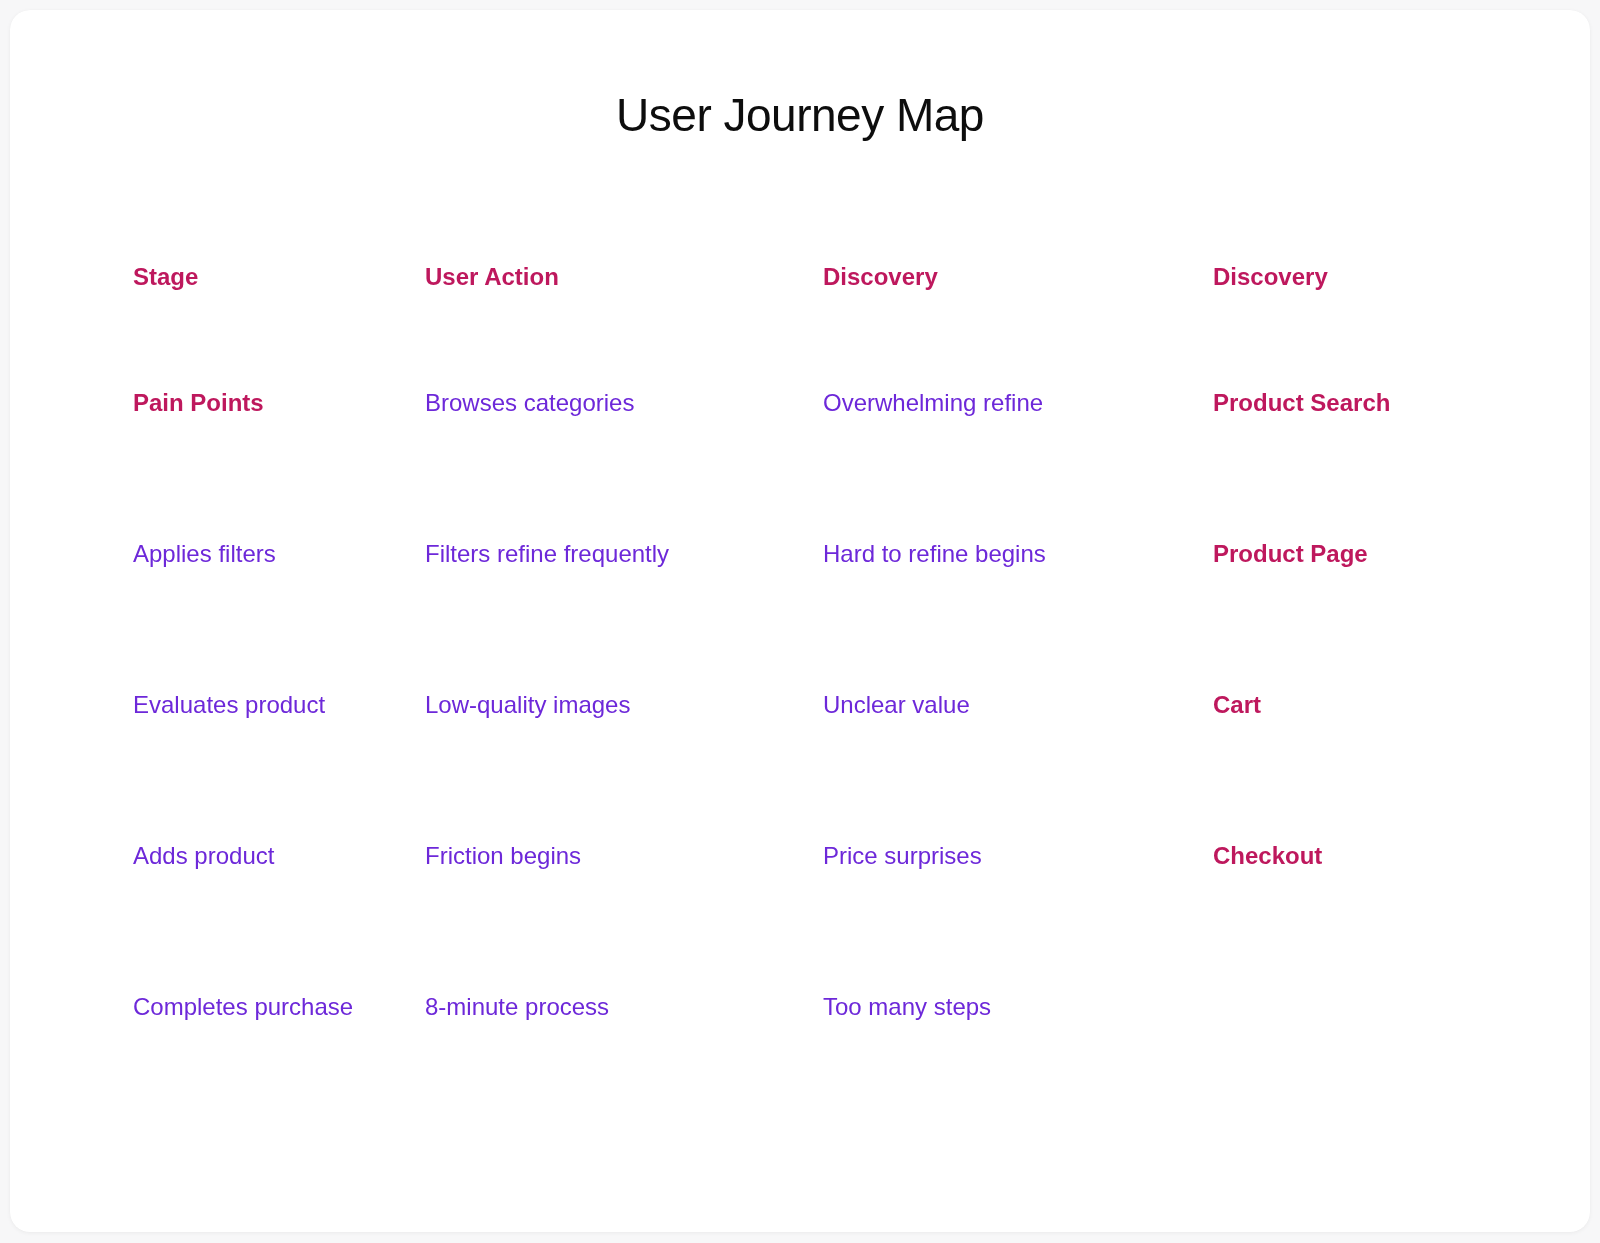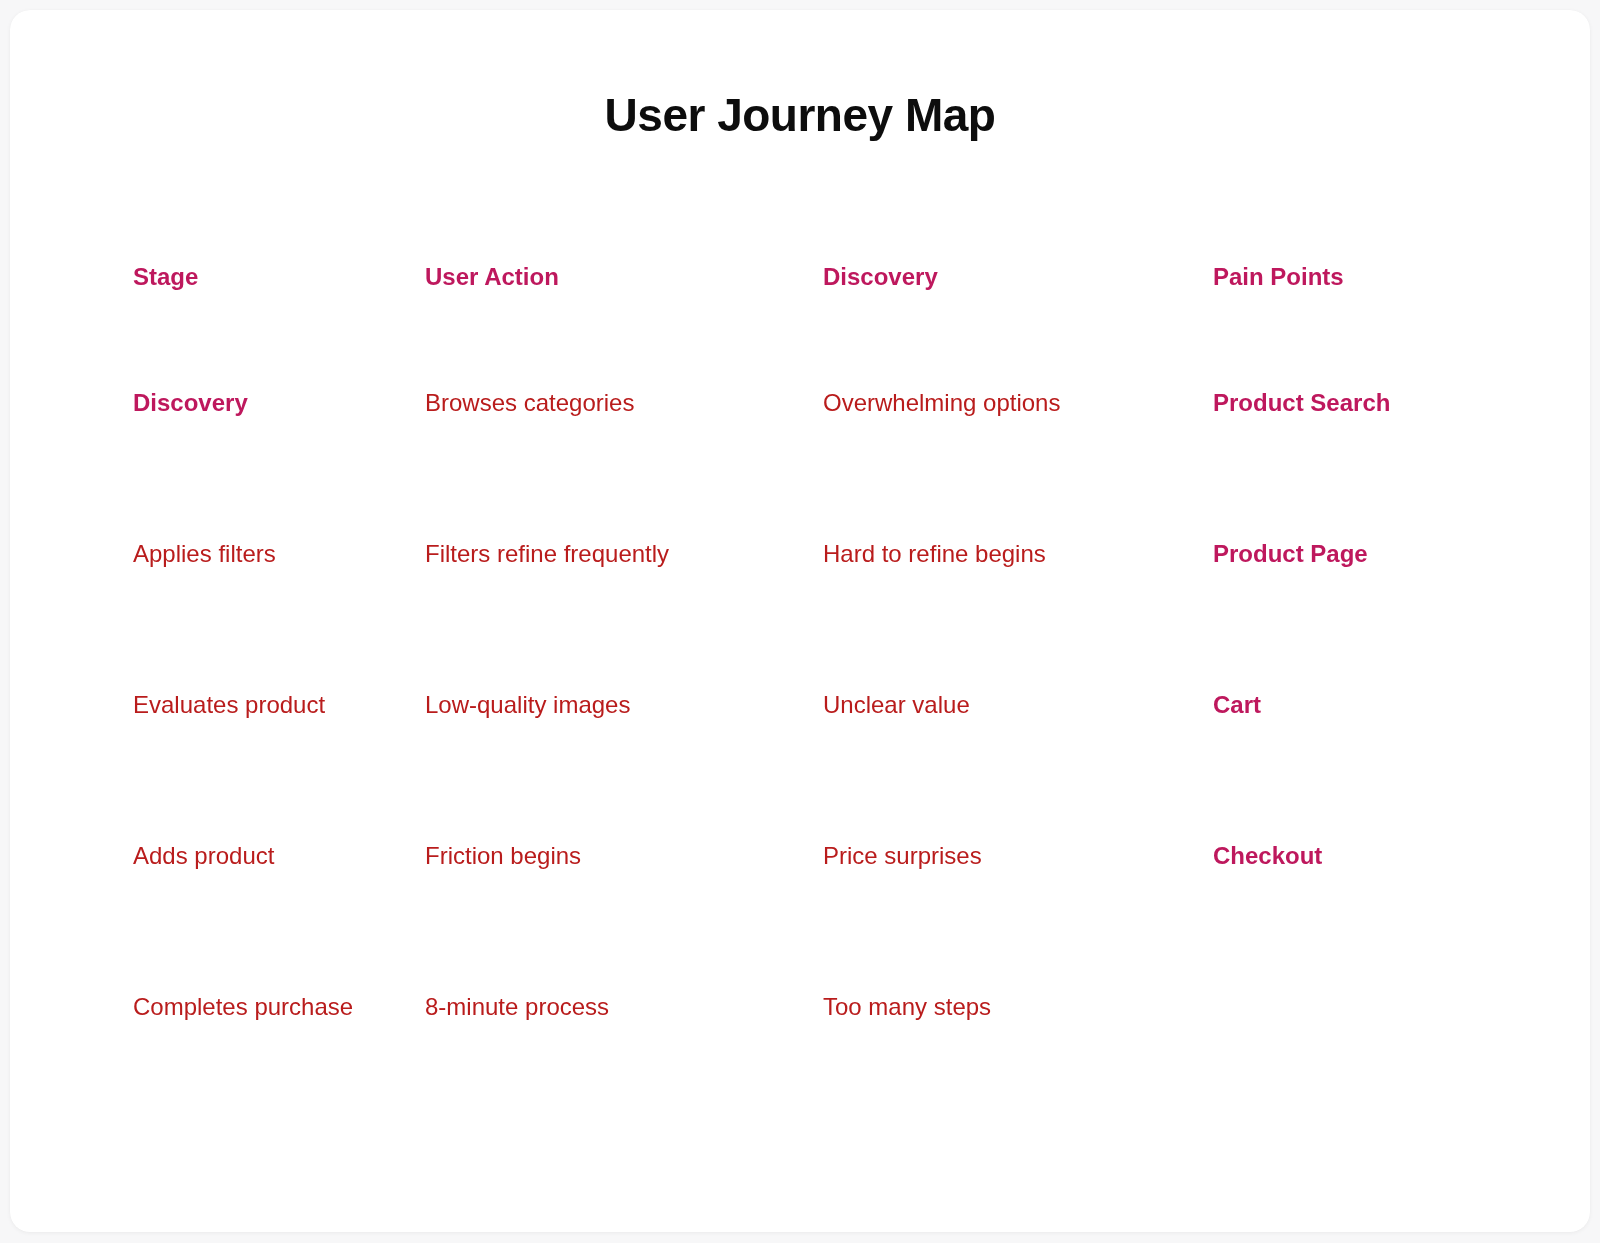--- a/index.html
+++ b/index.html
@@ -24,39 +24,39 @@
     background: #ffffff;
     border-radius: 20px;
     box-shadow: 0 1px 4px rgba(0,0,0,0.05), 0 0 1px rgba(0,0,0,0.04);
     overflow: hidden;
   }
 
   .title {
     margin-top: 78px;
     text-align: center;
     font-size: 46px;
-    font-weight: 700;
+    font-weight: 400;
     letter-spacing: -0.5px;
     color: #0d0d0d;
   }
 
   .journey-table {
     margin-top: 120px;
     margin-left: 123px;
     margin-right: 60px;
     display: grid;
     grid-template-columns: 292px 398px 390px 1fr;
     grid-template-rows: 126px repeat(5, 151px);
     align-items: start;
   }
 
   .cell {
     font-size: 24px;
     line-height: 30px;
-    color: #b91c1c;
+    color: #6d28d9;
     font-weight: 400;
     white-space: nowrap;
   }
 
   .cell.bold {
     font-weight: 700;
     color: #be185d;
   }
 </style>
 </head>
@@ -64,25 +64,25 @@
 
 <div class="card">
 
   <h1 class="title">User Journey Map</h1>
 
   <div class="journey-table">
 
     <div class="cell bold">Stage</div>
     <div class="cell bold">User Action</div>
     <div class="cell bold">Discovery</div>
+    <div class="cell bold">Discovery</div>
+
     <div class="cell bold">Pain Points</div>
-
-    <div class="cell bold">Discovery</div>
     <div class="cell">Browses categories</div>
-    <div class="cell">Overwhelming options</div>
+    <div class="cell">Overwhelming refine</div>
 
     <div class="cell bold">Product Search</div>
     <div class="cell">Applies filters</div>
     <div class="cell">Filters refine frequently</div>
     <div class="cell">Hard to refine begins</div>
 
     <div class="cell bold">Product Page</div>
     <div class="cell">Evaluates product</div>
     <div class="cell">Low-quality images</div>
     <div class="cell">Unclear value</div>

